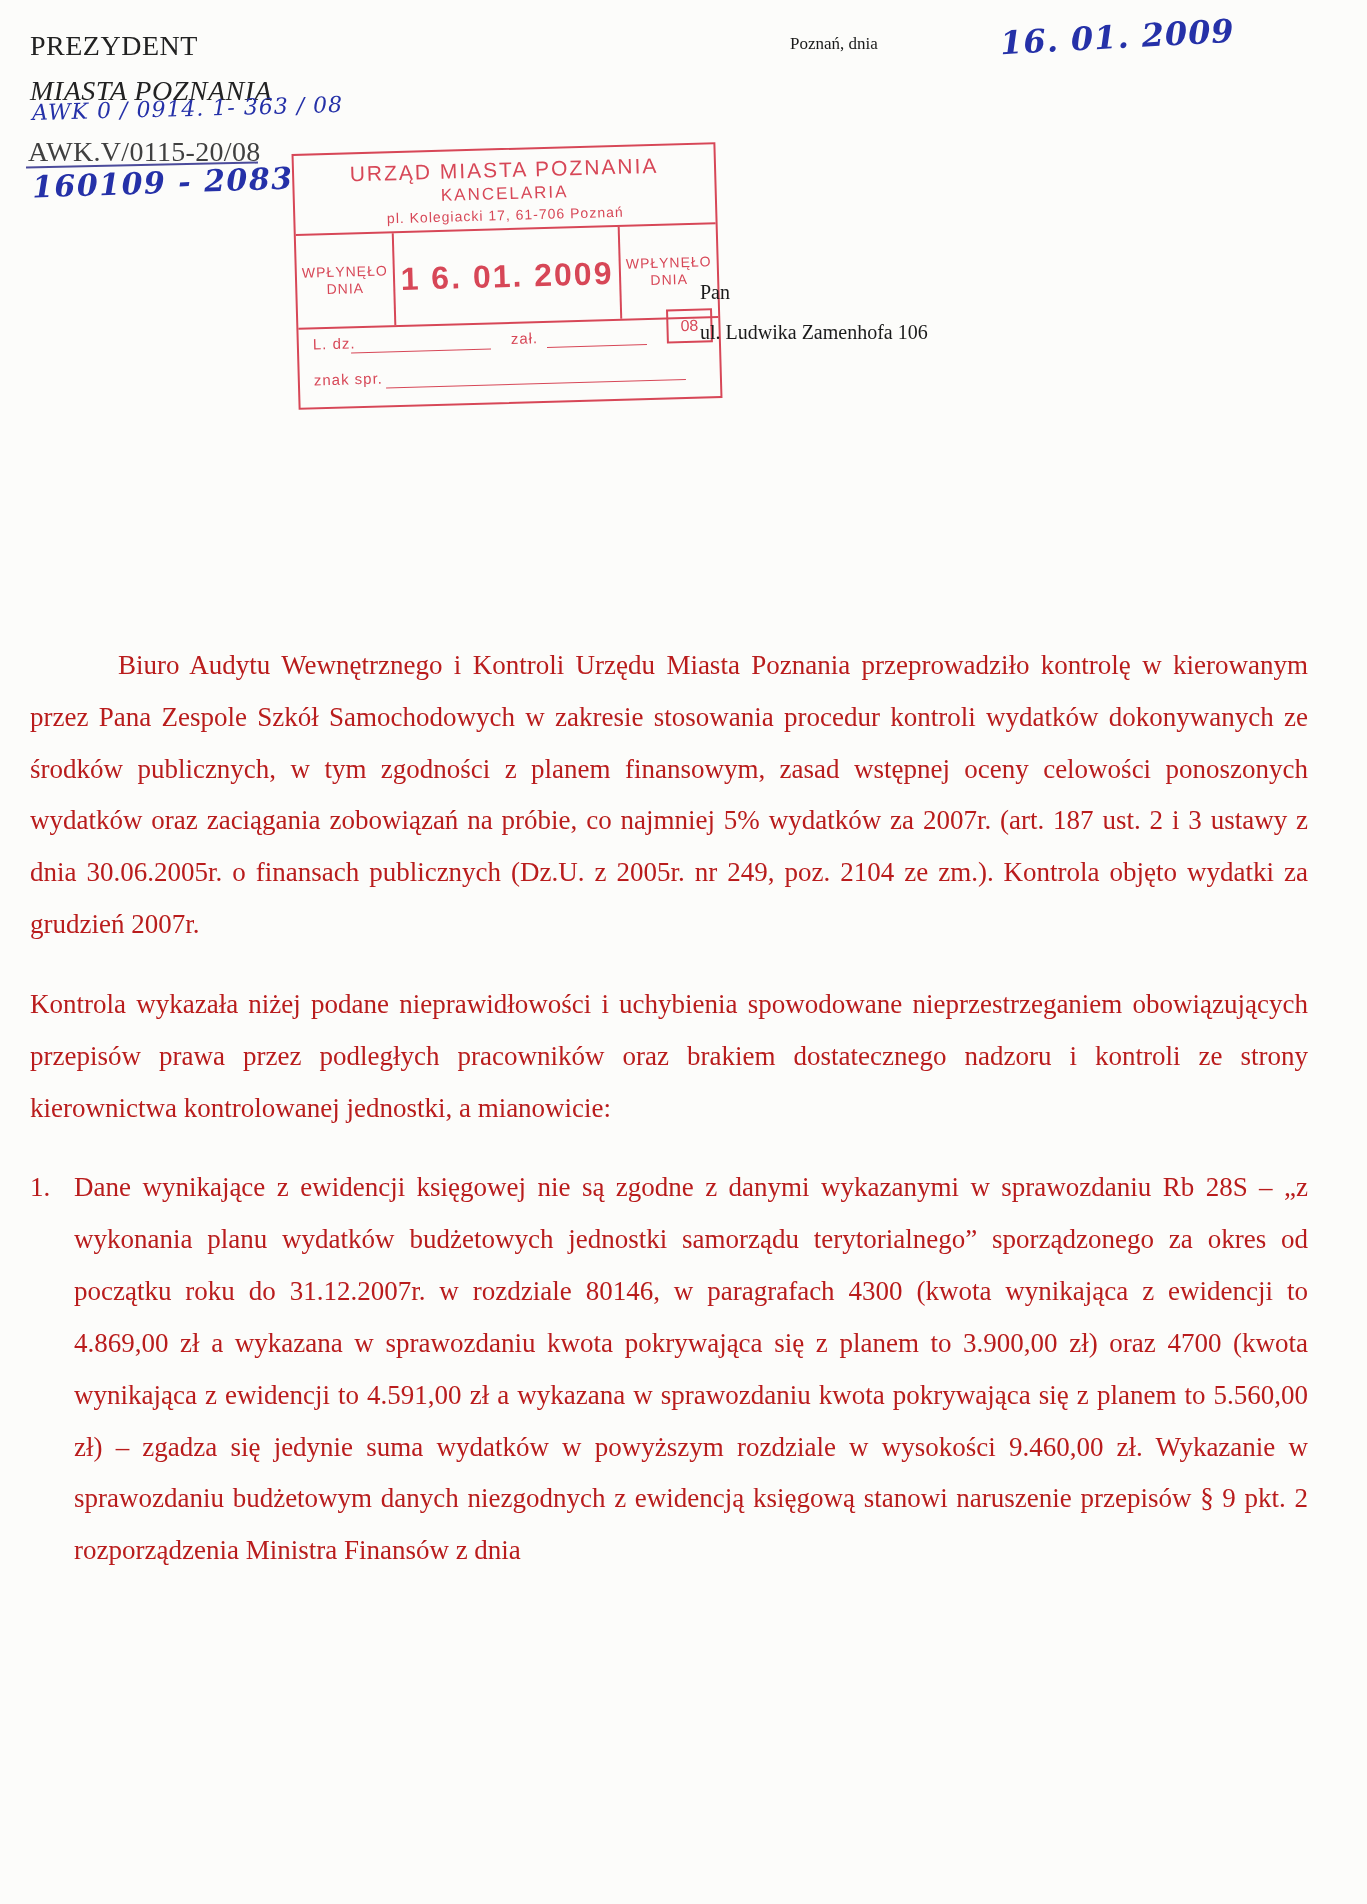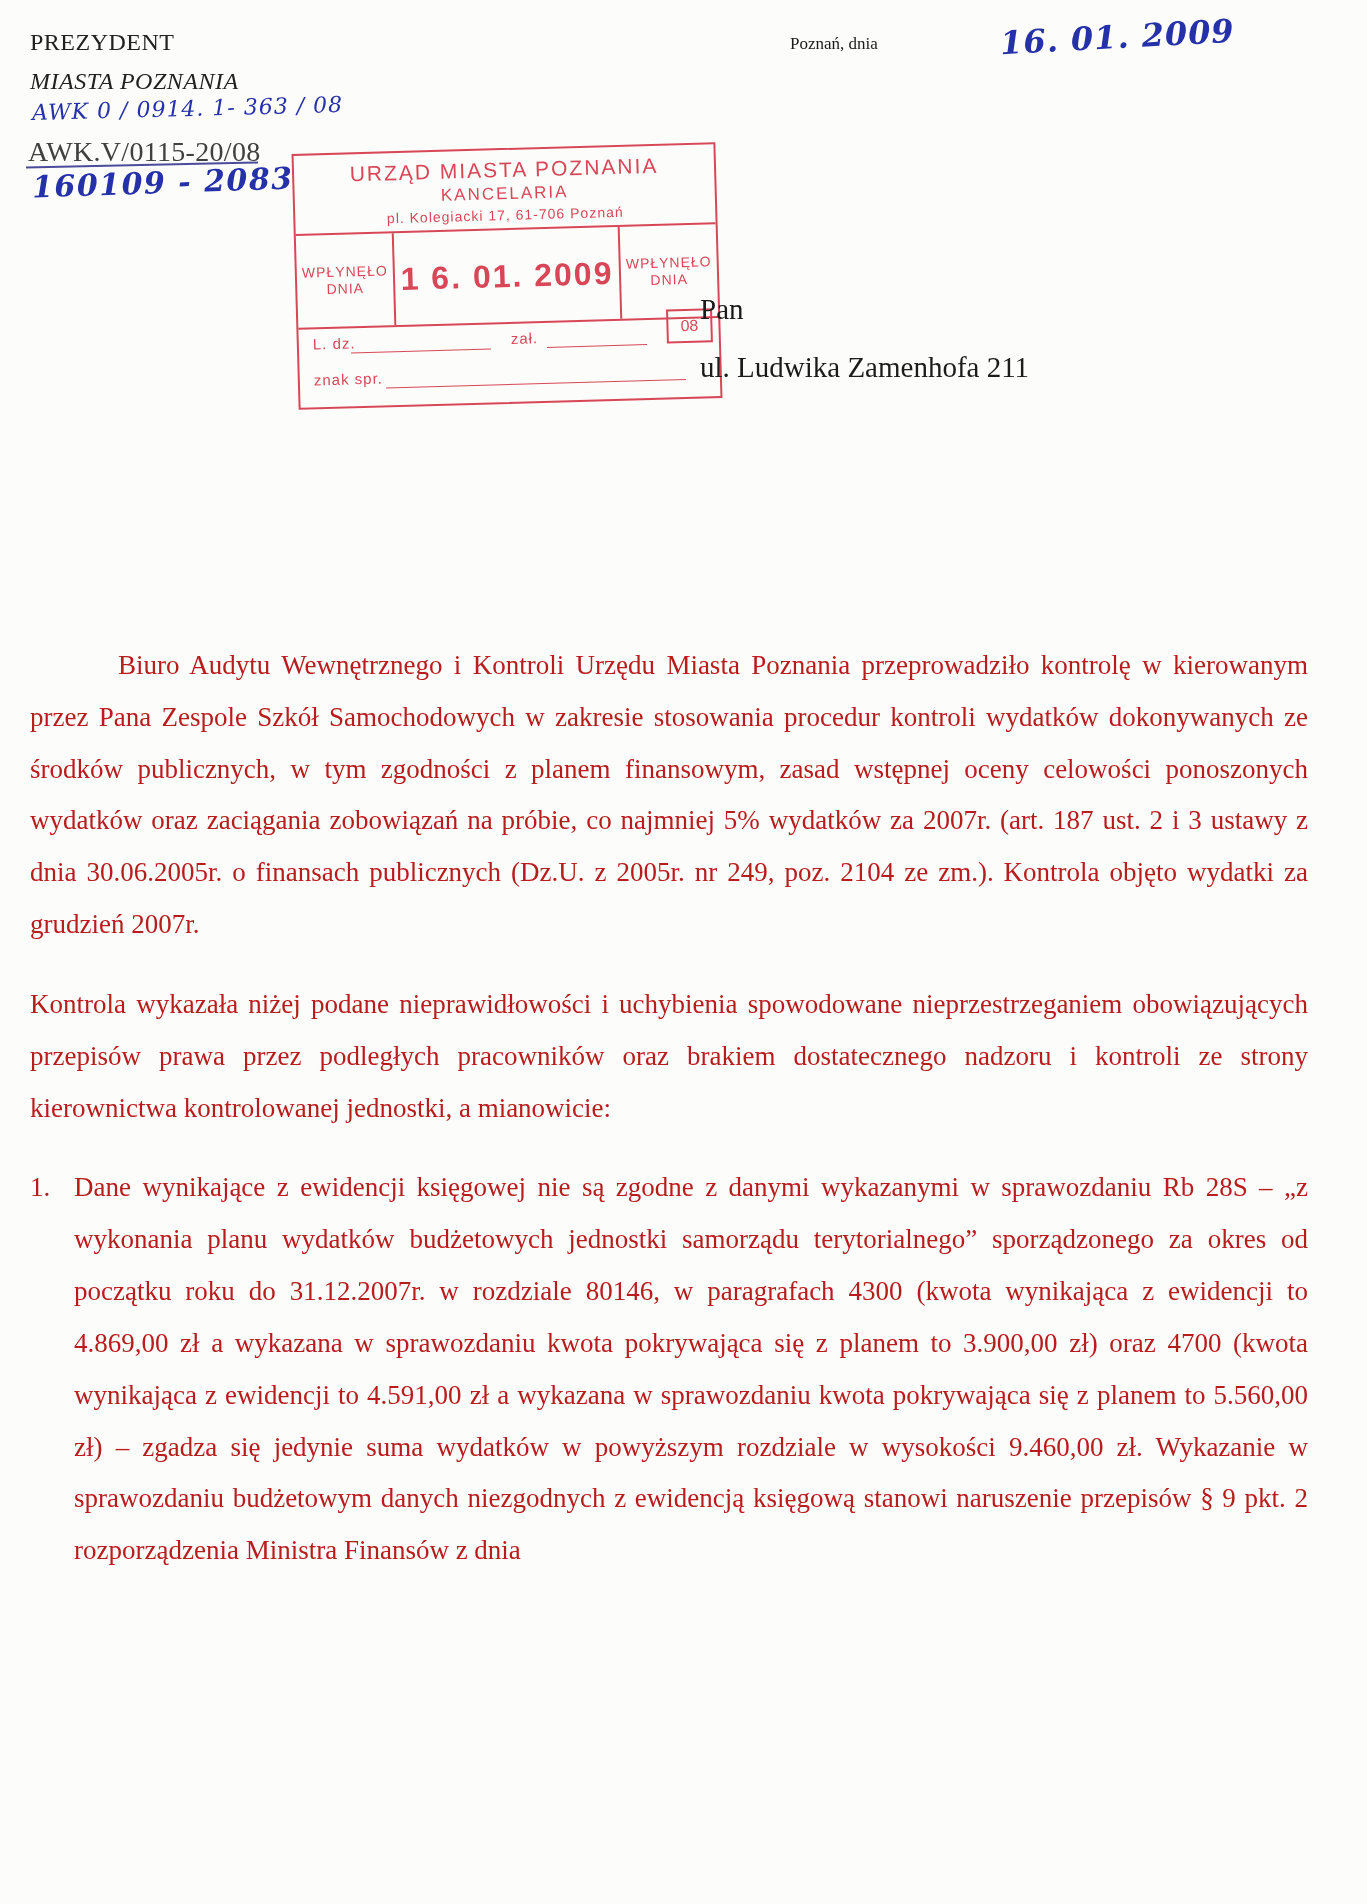--- a/index.html
+++ b/index.html
@@ -21,21 +21,21 @@
     width: 1367px;
     height: 1904px;
     background: #fcfcfa;
   }
 
   
   .hdr-left {
     position: absolute;
     left: 30px;
     top: 24px;
-    font-size: 24px;
+    font-size: 28px;
     letter-spacing: 0.5px;
     line-height: 1.55;
     color: #222;
   }
   .hdr-left .l2 { margin-top: 2px; font-style: italic; }
 
   .ref-printed {
     position: absolute;
     left: 28px;
     top: 136px;
@@ -183,22 +183,22 @@
     font-size: 16px;
     display: flex;
     align-items: center;
     justify-content: center;
   }
 
   
   .addr {
     position: absolute;
     left: 700px;
-    top: 280px;
-    font-size: 29px;
+    top: 272px;
+    font-size: 20px;
     line-height: 2.0;
     color: #1b1b1b;
   }
   .addr div { white-space: nowrap; }
 
   
   .body {
     position: absolute;
     left: 30px;
     top: 640px;
@@ -274,21 +274,21 @@
         <span class="lbl">znak spr.</span>
         <span class="rule rule-a"></span>
       </div>
     </div>
 
     <div class="stamp-box08">08</div>
   </div>
 
   <div class="addr">
     <div>Pan</div>
-    <div>ul. Ludwika Zamenhofa 211</div>
+    <div>ul. Ludwika Zamenhofa 106</div>
   </div>
 
   <div class="body">
     <p class="indent">Biuro Audytu Wewnętrznego i Kontroli Urzędu Miasta Poznania przeprowadziło kontrolę w kierowanym przez Pana Zespole Szkół Samochodowych w zakresie stosowania procedur kontroli wydatków dokonywanych ze środków publicznych, w tym zgodności z planem finansowym, zasad wstępnej oceny celowości ponoszonych wydatków oraz zaciągania zobowiązań na próbie, co najmniej 5% wydatków za 2007r. (art. 187 ust. 2 i 3 ustawy z dnia 30.06.2005r. o finansach publicznych (Dz.U. z 2005r. nr 249, poz. 2104 ze zm.). Kontrola objęto wydatki za grudzień 2007r.</p>
     <p>Kontrola wykazała niżej podane nieprawidłowości i uchybienia spowodowane nieprzestrzeganiem obowiązujących przepisów prawa przez podległych pracowników oraz brakiem dostatecznego nadzoru i kontroli ze strony kierownictwa kontrolowanej jednostki, a mianowicie:</p>
     <div class="num-item">
       <div class="num">1.</div>
       <div class="txt">Dane wynikające z ewidencji księgowej nie są zgodne z danymi wykazanymi w sprawozdaniu Rb 28S – „z wykonania planu wydatków budżetowych jednostki samorządu terytorialnego” sporządzonego za okres od początku roku do 31.12.2007r. w rozdziale 80146, w paragrafach 4300 (kwota wynikająca z ewidencji to 4.869,00 zł a wykazana w sprawozdaniu kwota pokrywająca się z planem to 3.900,00 zł) oraz 4700 (kwota wynikająca z ewidencji to 4.591,00 zł a wykazana w sprawozdaniu kwota pokrywająca się z planem to 5.560,00 zł) – zgadza się jedynie suma wydatków w powyższym rozdziale w wysokości 9.460,00 zł. Wykazanie w sprawozdaniu budżetowym danych niezgodnych z ewidencją księgową stanowi naruszenie przepisów § 9 pkt. 2 rozporządzenia Ministra Finansów z dnia</div>
     </div>
   </div>

